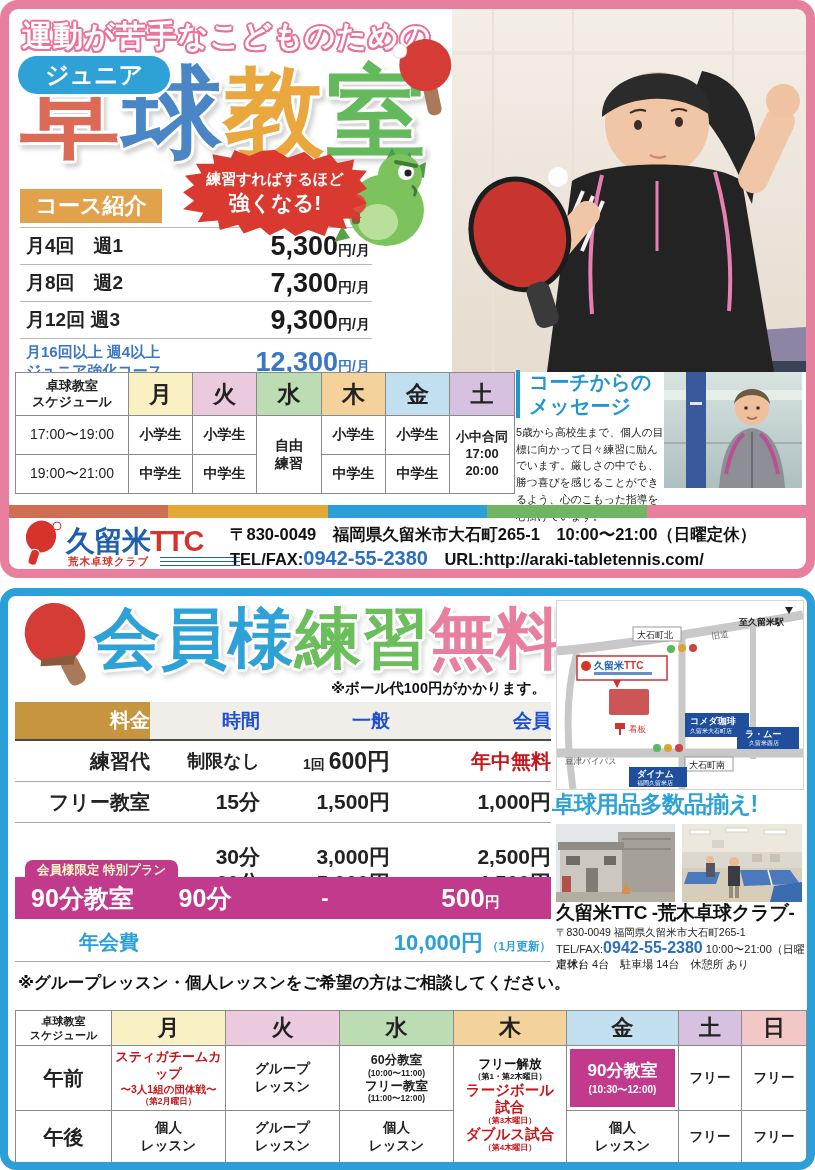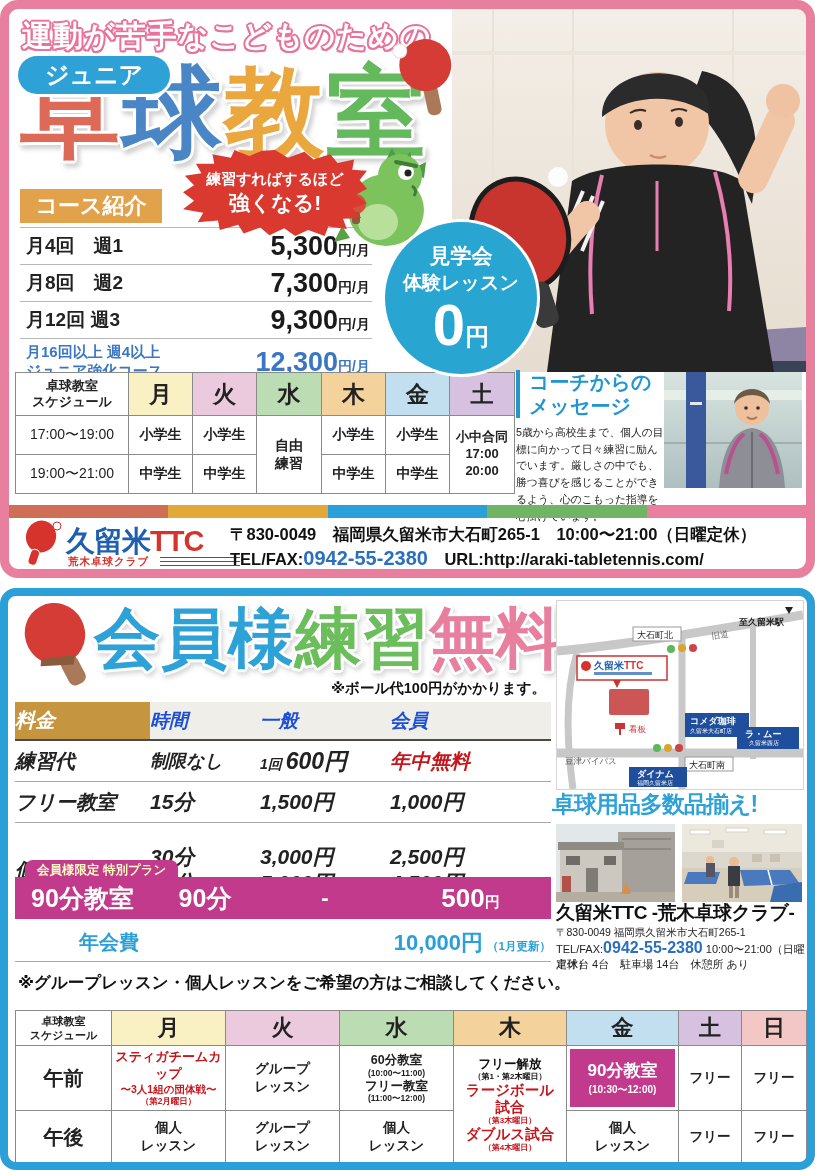--- a/index.html
+++ b/index.html
@@ -75,21 +75,21 @@
   .addr1{left:230px;top:524px;font-size:16.5px;font-weight:600;color:#111;z-index:1;}
   .addr2{left:230px;top:547px;font-size:16.5px;font-weight:600;color:#111;z-index:1;}
   .addr2 .tel{color:#2b6fc0;font-size:20px;font-weight:bold;}
   
   .b-paddle{left:20px;top:602px;z-index:2;transform:rotate(-8deg);}
   .b-title{left:94px;top:594px;font-size:66px;font-weight:bold;letter-spacing:1px;z-index:1;
            filter:drop-shadow(2px 3px 2px rgba(130,130,130,.3));}
   .bt1{color:#2ea2d6;} .bt2{color:#6cbd5b;} .bt3{color:#e87f9e;}
   .ball-note{left:246px;top:679px;width:300px;text-align:right;font-size:14.5px;font-weight:bold;color:#111;z-index:1;}
   .ptable{left:15px;top:702px;width:536px;z-index:1;}
-  .prow{display:grid;grid-template-columns:135px 110px 130px 161px;align-items:center;text-align:left;font-style:italic;}
+  .prow{display:grid;grid-template-columns:135px 110px 130px 161px;align-items:center;text-align:right;}
   .phead{height:37px;border-bottom:2px solid #4a4a4a;}
   .phead .h0{background:#c6953f;color:#fff;font-size:20px;font-weight:bold;line-height:37px;height:37px;}
   .phead .hx{background:#efeee8;color:#1d4ed8;font-size:19px;font-weight:bold;line-height:37px;height:37px;}
   .pr{border-bottom:1px solid #a8a8a8;}
   .pr1{height:40px;} .pr2{height:40px;} .pr3{height:58px;margin-top:18px;}
   .pname{font-size:20px;font-weight:bold;} .ptime{font-size:18px;font-weight:bold;}
   .pgen,.pmem{font-size:21px;font-weight:bold;}
   .pgen .small{font-size:14px;font-weight:600;} .pgen .big{font-size:23px;font-weight:bold;}
   .pmem.free{color:#c5171c;font-size:20px;}
   .two{white-space:pre-line;line-height:1.25;}
@@ -226,25 +226,20 @@
       <span class="c-label">月12回 週3</span>
       <span class="c-price"><span class="num">9,300</span><span class="unit">円/月</span></span>
     </div>
     <div class="course-row tall">
       <span class="c-label pre">月16回以上 週4以上
 ジュニア強化コース</span>
       <span class="c-price"><span class="num">12,300</span><span class="unit">円/月</span></span>
     </div>
   </div>
 
-  <div class="abs trial">
-    <div class="tl1">見学会</div>
-    <div class="tl2">体験レッスン</div>
-    <div><span class="amt">0</span><span class="yen">円</span></div>
-  </div>
 
   <table class="abs sched sched-top">
     <tbody>
         <tr>
       <th class="corner pre" style="width:112px">卓球教室
 スケジュール</th>
       <th class="d-mon" style="width:63px">月</th>
       <th class="d-tue" style="width:63px">火</th>
       <th class="d-wed" style="width:64px">水</th>
       <th class="d-thu" style="width:63px">木</th>

